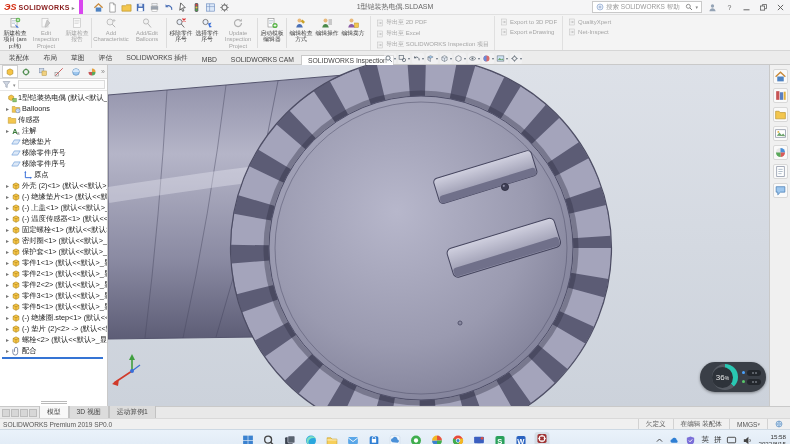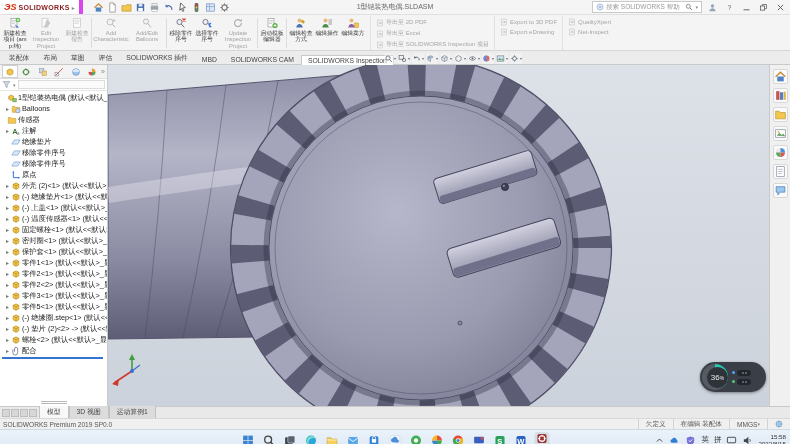--- a/index.html
+++ b/index.html
@@ -55,21 +55,21 @@
   .grip i{display:block;width:26px;height:1px;background:#b9b9b9;}
   .viewport{flex:1;position:relative;background:linear-gradient(#dde1e8,#ccd2db);overflow:hidden;}
   .taskpane{width:20px;background:#f0f0f0;border-left:1px solid #c9c9c9;display:flex;flex-direction:column;align-items:center;gap:4px;padding-top:4px;}
   .taskpane .ico{width:13px;height:13px;background:#fafafa;border:1px solid #d8d8d8;border-radius:2px;}
   
   .headsup{position:absolute;left:384px;top:53px;display:flex;gap:2px;align-items:center;z-index:6;}
   .hu{width:12px;height:11px;background:rgba(250,250,252,.4);border-radius:2px;display:inline-flex;align-items:center;justify-content:center;}
   .hu:after{content:"▾";font-size:4px;color:#66707e;margin-left:1px;}
   
   .recorder{position:absolute;left:700px;top:362px;width:66px;height:30px;background:#3a3f47;border-radius:16px;display:flex;align-items:center;z-index:6;box-shadow:0 1px 3px rgba(0,0,0,.4);}
-  .gauge{width:26px;height:26px;margin-left:2px;border-radius:50%;background:conic-gradient(#29c7b2 0 38%,#565b63 38% 100%);display:flex;align-items:center;justify-content:flex-end;}
+  .gauge{width:26px;height:26px;margin-left:12px;border-radius:50%;background:conic-gradient(#29c7b2 0 38%,#565b63 38% 100%);display:flex;align-items:center;justify-content:flex-start;}
   .gauge b{width:21px;height:21px;border-radius:50%;background:#2e333a;color:#e8e8e8;font-size:8px;font-weight:normal;display:flex;align-items:center;justify-content:center;}
   .gauge b i{font-style:normal;font-size:5px;margin-top:2px;}
   .rec-btns{display:flex;flex-direction:column;gap:3px;margin-left:4px;}
   .rec-row{display:flex;align-items:center;gap:2px;}
   .rec-dot{width:3px;height:3px;border-radius:50%;}
   .rec-pill{width:14px;height:6px;border-radius:3px;background:#23272d;display:flex;align-items:center;justify-content:center;gap:1px;}
   .rec-pill i{width:2px;height:2px;border-radius:50%;background:#6f757d;}
   
   .viewtabs{height:11px;background:#e9e9e9;border-top:1px solid #c9c9c9;display:flex;align-items:flex-end;font-size:6.8px;color:#444;}
   .vt-scroll{display:flex;gap:1px;padding:0 2px 1px 2px;}
@@ -531,21 +531,21 @@
           </div>
           <div class="trow" style="padding-left: 4px;">
             <span class="exp"></span>
             <span class="ico">
               <svg width="10" height="10" viewBox="0 0 12 12">
                 <path d="M1 8.5L4 3.5h7L8 8.5z" fill="rgba(140,180,230,.3)" stroke="#6f9fd8" stroke-width=".8"></path>
               </svg>
             </span>
             <span class="lbl">移除零件序号</span>
           </div>
-          <div class="trow" style="padding-left: 4px;">
+          <div class="trow" style="padding-left: 16px;">
             <span class="exp"></span>
             <span class="ico">
               <svg width="10" height="10" viewBox="0 0 12 12">
                 <path d="M2.8 2.5v6.7h6.7" fill="none" stroke="#3a6fd8" stroke-width="1.2"></path>
                 <path d="M2.8 1l-1.2 2.4h2.4zM11 9.2L8.6 8v2.4z" fill="#3a6fd8"></path>
               </svg>
             </span>
             <span class="lbl">原点</span>
           </div>
           <div class="trow" style="padding-left: 4px;">

